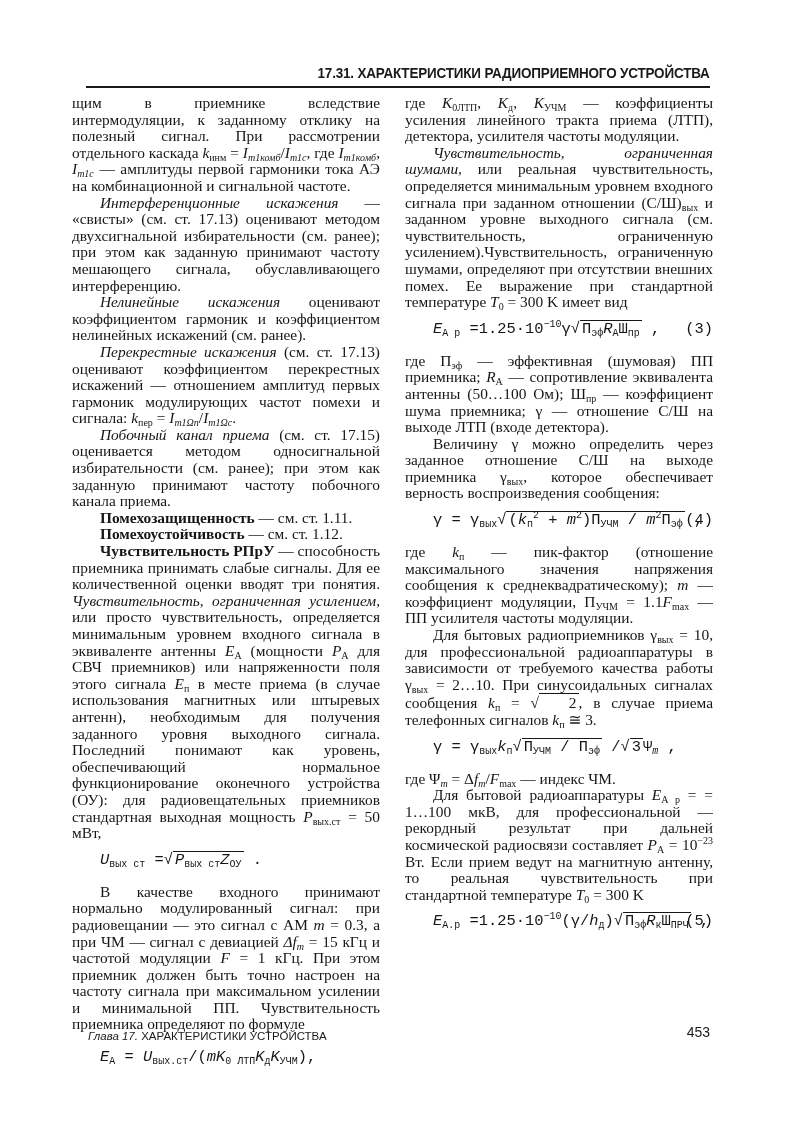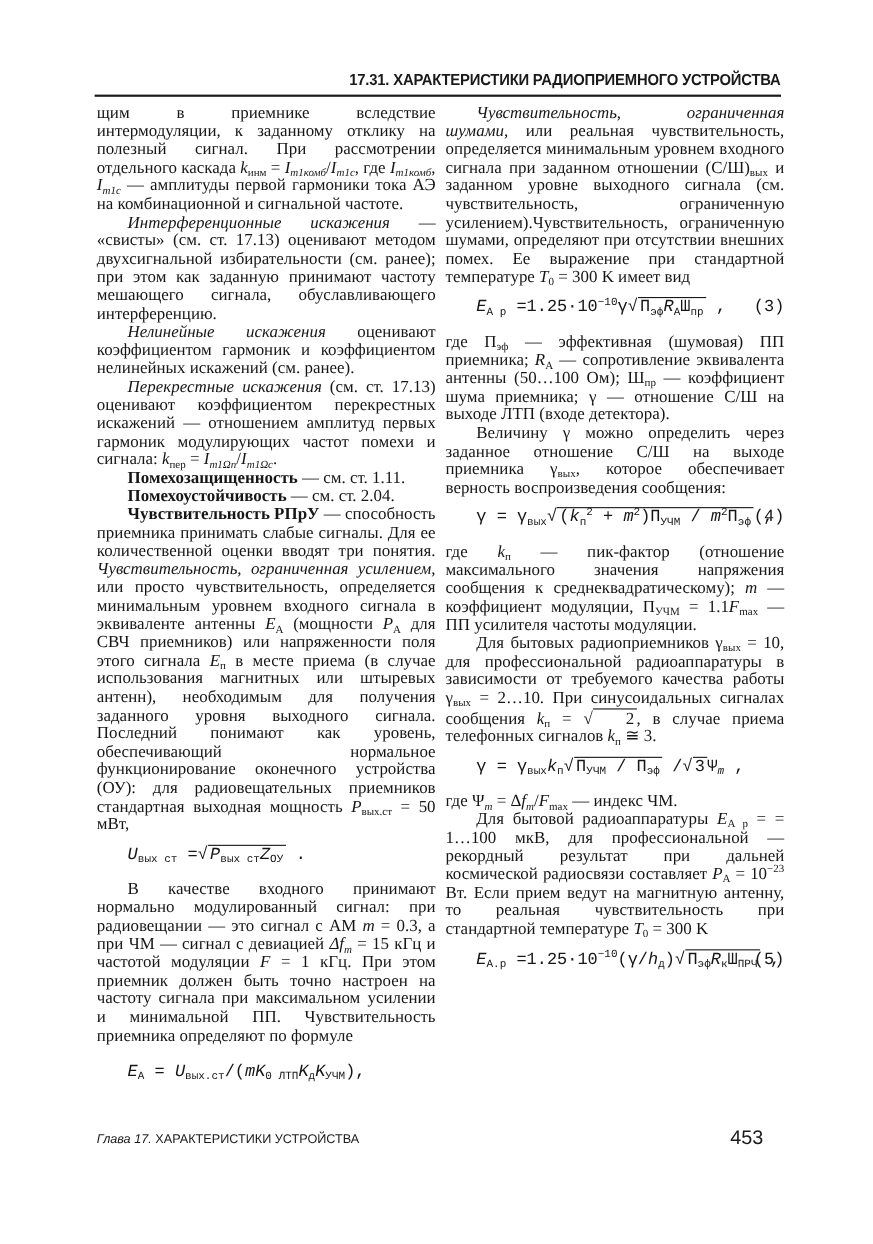--- a/index.html
+++ b/index.html
@@ -5,36 +5,36 @@
   html, body { margin: 0; padding: 0; background: #ffffff; }
   body { width: 794px; height: 1131px; position: relative; overflow: hidden;
          font-family: "Liberation Serif", serif; color: #161616; }
   .page { position: absolute; left: 0; top: 0; width: 794px; height: 1131px; }
   .running-head { position: absolute; right: 84px; top: 65px;
                   font-family: "Liberation Sans", sans-serif; font-size: 14.5px;
                   font-weight: bold; letter-spacing: -0.2px; transform: scaleX(0.93);
                   transform-origin: right center; color: #1a1a1a; }
   .head-rule { position: absolute; left: 86px; right: 84px; top: 86px; height: 2px; background: #1a1a1a; }
   .col { position: absolute; top: 95px; width: 308px; font-size: 15.4px; line-height: 16.6px; }
-  .col.left { left: 88px; }
+  .col.left { left: 72px; }
   .col.right { left: 405px; }
   p { margin: 0; text-align: justify; hyphens: manual; }
   p.ind { text-indent: 28px; }
   .it { font-style: italic; }
   .b { font-weight: bold; }
   sub { font-size: 10px; vertical-align: -3px; line-height: 0; }
   sup { font-size: 10px; vertical-align: 6px; line-height: 0; }
   .formula { position: relative; font-size: 15.4px; line-height: 20px; white-space: nowrap; font-family: Liberation Mono, monospace; }
   .formula .eq-num { position: absolute; right: 0; top: 0; }
   .sqrt { border-top: 1.2px solid #161616; padding: 0 2px; display: inline-block; line-height: 17px; }
   .footer-left { position: absolute; left: 88px; top: 1030px; font-family: "Liberation Sans", sans-serif;
                  font-size: 11.5px; color: #1a1a1a; }
   .footer-left .it { font-style: italic; }
-  .page-num { position: absolute; right: 100px; top: 1024px; font-family: "Liberation Sans", sans-serif;
-              font-size: 18px; color: #1a1a1a; }
+  .page-num { position: absolute; right: 84px; top: 1024px; font-family: "Liberation Sans", sans-serif;
+              font-size: 14px; color: #1a1a1a; }
   .gap-s { height: 8px; }
   .gap-m { height: 14px; }
 </style>
 </head>
 <body>
 
 <div class="page">
 
   <div class="running-head">17.31. ХАРАКТЕРИСТИКИ РАДИОПРИЕМНОГО УСТРОЙСТВА</div>
   <div class="head-rule"></div>
@@ -42,39 +42,41 @@
   <div class="col left">
 
     <p><span>щим в приемнике вследствие интермодуляции, к заданному отклику на полезный сигнал. При рассмотрении отдельного каскада </span><span class="it">k</span><sub>инм</sub><span> = </span><span class="it">I</span><sub class="it">m1комб</sub><span>/</span><span class="it">I</span><sub class="it">m1c</sub><span>, где </span><span class="it">I</span><sub class="it">m1комб</sub><span>, </span><span class="it">I</span><sub class="it">m1c</sub><span> — амплитуды первой гармоники тока АЭ на комбинационной и сигнальной частоте.</span></p>
 
     <p class="ind"><span class="it">Интерференционные искажения</span><span> — «свисты» (см. ст. 17.13) оценивают методом двухсигнальной избирательности (см. ранее); при этом как заданную принимают частоту мешающего сигнала, обуславливающего интерференцию.</span></p>
 
     <p class="ind"><span class="it">Нелинейные искажения</span><span> оценивают коэффициентом гармоник и коэффициентом нелинейных искажений (см. ранее).</span></p>
 
     <p class="ind"><span class="it">Перекрестные искажения</span><span> (см. ст. 17.13) оценивают коэффициентом перекрестных искажений — отношением амплитуд первых гармоник модулирующих частот помехи и сигнала: </span><span class="it">k</span><sub>пер</sub><span> = </span><span class="it">I</span><sub class="it">m1Ωп</sub><span>/</span><span class="it">I</span><sub class="it">m1Ωc</sub><span>.</span></p>
 
+    <p class="ind"><span class="it">Побочный канал приема</span><span> (см. ст. 17.15) оценивается методом односигнальной избирательности (см. ранее); при этом как заданную принимают частоту побочного канала приема.</span></p>
 
     <p class="ind"><span class="b">Помехозащищенность</span><span> — см. ст. 1.11.</span></p>
 
-    <p class="ind"><span class="b">Помехоустойчивость</span><span> — см. ст. 2.04.</span></p>
+    <p class="ind"><span class="b">Помехоустойчивость</span><span> — см. ст. 1.12.</span></p>
 
     <p class="ind"><span class="b">Чувствительность РПрУ</span><span> — способность приемника принимать слабые сигналы. Для ее количественной оценки вводят три понятия. </span><span class="it">Чувствительность, ограниченная усилением,</span><span> или просто чувствительность, определяется минимальным уровнем входного сигнала в эквиваленте антенны </span><span class="it">E</span><sub>А</sub><span> (мощности </span><span class="it">P</span><sub>А</sub><span> для СВЧ приемников) или напряженности поля этого сигнала </span><span class="it">E</span><sub>п</sub><span> в месте приема (в случае использования магнитных или штыревых антенн), необходимым для получения заданного уровня выходного сигнала. Последний понимают как уровень, обеспечивающий нормальное функционирование оконечного устройства (ОУ): для радиовещательных приемников стандартная выходная мощность </span><span class="it">P</span><sub>вых.ст</sub><span> = 50 мВт,</span></p>
 
     <div class="gap-s"></div>
     <div class="formula" style="padding-left:28px;"><span class="it">U</span><sub>вых ст</sub><span> =</span>√<span class="sqrt"><span class="it">P</span><sub>вых ст</sub><span class="it">Z</span><sub>ОУ</sub></span><span> .</span></div>
     <div class="gap-m"></div>
 
     <p class="ind"><span>В качестве входного принимают нормально модулированный сигнал: при радиовещании — это сигнал с АМ </span><span class="it">m</span><span> = 0.3, а при ЧМ — сигнал с девиацией </span><span class="it">Δf</span><sub class="it">m</sub><span> = 15 кГц и частотой модуляции </span><span class="it">F</span><span> = 1 кГц. При этом приемник должен быть точно настроен на частоту сигнала при максимальном усилении и минимальной ПП. Чувствительность приемника определяют по формуле</span></p>
 
     <div class="gap-m"></div>
     <div class="formula" style="padding-left:28px;"><span class="it">E</span><sub>А</sub><span> = </span><span class="it">U</span><sub>вых.ст</sub><span>/(</span><span class="it">m</span><span class="it">K</span><sub>0 ЛТП</sub><span class="it">K</span><sub>д</sub><span class="it">K</span><sub>УЧМ</sub><span>),</span></div>
   </div>
 
   <div class="col right">
 
+    <p><span>где </span><span class="it">K</span><sub>0ЛТП</sub><span>, </span><span class="it">K</span><sub>д</sub><span>, </span><span class="it">K</span><sub>УЧМ</sub><span> — коэффициенты усиления линейного тракта приема (ЛТП), детектора, усилителя частоты модуляции.</span></p>
 
     <p class="ind"><span class="it">Чувствительность, ограниченная шумами,</span><span> или реальная чувствительность, определяется минимальным уровнем входного сигнала при заданном отношении (С/Ш)</span><sub>вых</sub><span> и заданном уровне выходного сигнала (см. чувствительность, ограниченную усилением).Чувствительность, ограниченную шумами, определяют при отсутствии внешних помех. Ее выражение при стандартной температуре </span><span class="it">T</span><sub>0</sub><span> = 300 K имеет вид</span></p>
 
     <div class="gap-s"></div>
     <div class="formula" style="padding-left:28px;"><span class="it">E</span><sub>А р</sub><span> =1.25·10</span><sup>−10</sup><span>γ</span>√<span class="sqrt"><span>П</span><sub>эф</sub><span class="it">R</span><sub>А</sub><span>Ш</span><sub>пр</sub></span><span> ,</span><span class="eq-num">(3)</span></div>
     <div class="gap-m"></div>
 
     <p><span>где П</span><sub>эф</sub><span> — эффективная (шумовая) ПП приемника; </span><span class="it">R</span><sub>А</sub><span> — сопротивление эквивалента антенны (50…100 Ом); Ш</span><sub>пр</sub><span> — коэффициент шума приемника; γ — отношение С/Ш на выходе ЛТП (входе детектора).</span></p>
 
     <p class="ind"><span>Величину γ можно определить через заданное отношение С/Ш на выходе приемника γ</span><sub>вых</sub><span>, которое обеспечивает верность воспроизведения сообщения:</span></p>

